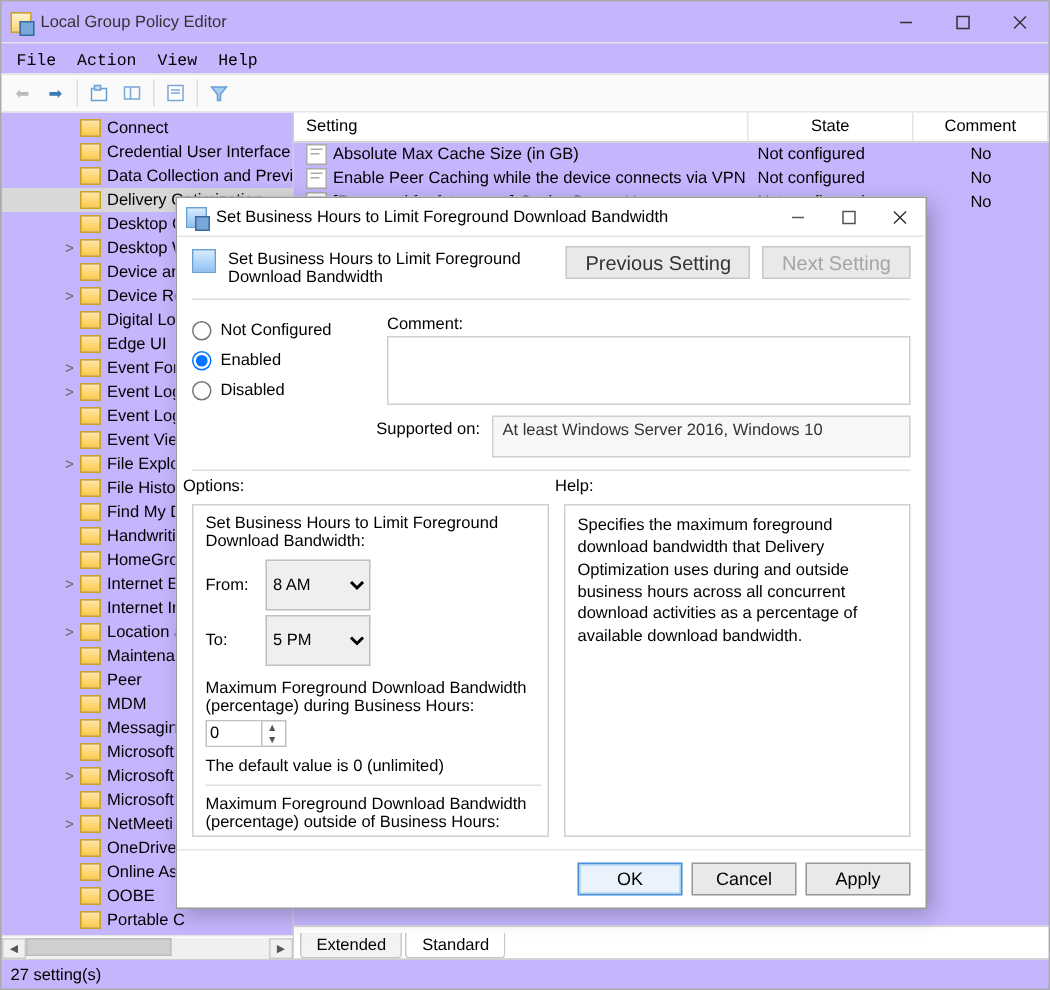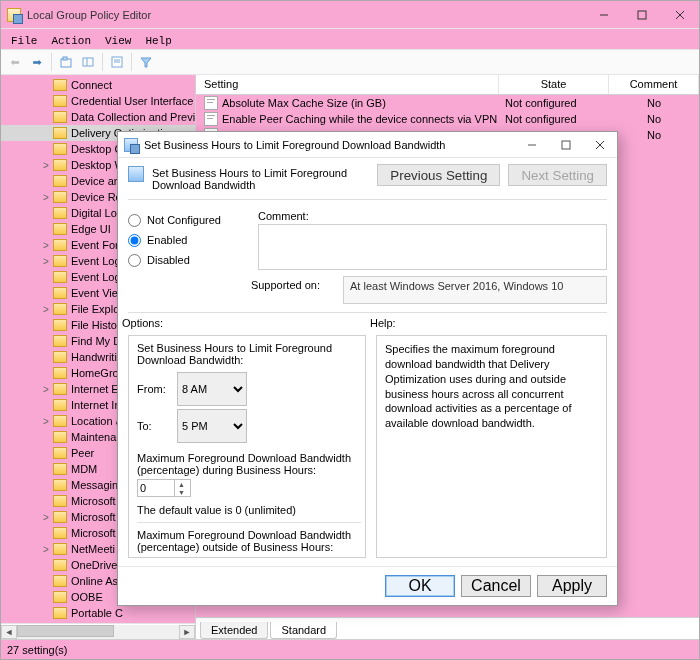--- a/index.html
+++ b/index.html
@@ -1,17 +1,17 @@
 <!DOCTYPE html>
 <html><head>
 <meta charset="utf-8">
 <style>
   * { box-sizing: border-box; }
   html, body { margin:0; padding:0; font-family: "Segoe UI", Tahoma, sans-serif; font-size:11px; color:#000; background:#fff; height:100%; }
-  .window { width:700px; height:660px; border:1px solid #aaa; display:flex; flex-direction:column; position:relative; background:#f9a8d4;}
+  .window { width:700px; height:660px; border:1px solid #aaa; display:flex; flex-direction:column; position:relative; background:#c4b5fd;}
   .titlebar { height:28px; display:flex; align-items:center; padding:0 0 0 6px; border-bottom:1px solid #e5e5e5;}
   .titlebar .title { flex:1; display:flex; align-items:center; gap:6px; color:#333;}
   .titlebar .winbtns { display:flex; }
   .winbtn { width:38px; height:28px; display:flex; align-items:center; justify-content:center; color:#333;}
   .menubar { height:20px; display:flex; align-items:flex-end; gap:2px; padding:0 4px; font-size:11px; color:#000;font-family:Liberation Mono, monospace;}
   .menubar span { padding:2px 6px; }
   .toolbar { height:26px; border-top:1px solid #e5e5e5; border-bottom:1px solid #e5e5e5; display:flex; align-items:center; gap:2px; padding:0 4px; background:#fafafa;}
   .tbtn { width:20px; height:20px; display:flex; align-items:center; justify-content:center; color:#3a7bb8; border:1px solid transparent;}
   .tbtn.disabled { color:#bbb;}
   .tsep { width:1px; height:18px; background:#ddd; margin:0 2px;}
@@ -57,38 +57,38 @@
   .navbtn { height:22px; padding:0 12px; background:#e9e9e9; border:1px solid #c8c8c8; color:#333;}
   .navbtn.disabled { color:#a5a5a5;}
   .dlg-sep { height:1px; background:#dedede; margin:2px 10px;}
   .dlg-mid { display:flex; padding:4px 10px 0 10px; gap:10px;}
   .radios { width:120px; padding-top:4px;}
   .radio { display:flex; align-items:center; gap:6px; height:20px;}
   .radio input { margin:0;}
   .comment-area { flex:1;}
   .lbl { display:inline-block; padding:4px 0 2px 0;}
   .tarea { width:100%; height:46px; border:1px solid #cfcfcf; background:#fff; resize:none; font-size:11px; padding:2px 4px; overflow-y:scroll;}
-  .supported-row { display:flex; padding:4px 10px 6px 10px; align-items:flex-start; gap:23px;}
+  .supported-row { display:flex; padding:4px 10px 6px 10px; align-items:flex-start; gap:8px;}
   .supported-row .lbl2 { width:192px; text-align:right; padding-top:3px;}
   .supported-box { flex:1; height:28px; border:1px solid #cfcfcf; background:#f7f7f7; padding:3px 6px; overflow-y:scroll; color:#333;}
   .opts-row { display:flex; padding:2px 4px;}
   .opts-row .ol { flex:0 0 238px;}
   .opts-row .oh { flex:1; padding-left:10px;}
   .panels { display:flex; padding:4px 10px 8px 10px; gap:10px; flex:1; min-height:0;}
   .opt-panel { flex:0 0 238px; border:1px solid #cfcfcf; padding:6px 4px 2px 8px; overflow-y:scroll; overflow-x:scroll; position:relative;}
   .opt-panel .row { margin:3px 0; display:flex; align-items:center; gap:6px;}
   .opt-panel select { font-size:11px; height:34px; width:70px; border:1px solid #c0c0c0;}
   .opt-panel .nbox { width:54px; height:18px; border:1px solid #c0c0c0; display:flex;}
   .opt-panel .nbox input { border:none; width:36px; font-size:11px; padding:0 2px;}
   .opt-panel .spin { width:14px; display:flex; flex-direction:column;}
   .opt-panel .spin div { flex:1; border-left:1px solid #c0c0c0; font-size:7px; display:flex; align-items:center; justify-content:center; color:#555;}
   .opt-panel hr { border:none; border-top:1px solid #e0e0e0; margin:6px 0;}
   .help-panel { flex:1; border:1px solid #cfcfcf; padding:6px 8px; overflow-y:scroll; overflow-x:scroll; line-height:1.35;}
   .dlg-btns { display:flex; justify-content:flex-end; gap:6px; padding:8px 10px; border-top:1px solid #e5e5e5;}
-  .dlg-btns button { width:70px; height:22px; border:1px solid #9a9a9a; background:#e9e9e9; font-size:16px;}
+  .dlg-btns button { width:70px; height:22px; border:1px solid #9a9a9a; background:#e9e9e9; font-size:12px;}
   .dlg-btns button.primary { border:1px solid #4a90d9; background:#eaf3fc; box-shadow:inset 0 0 0 1px #a6cdf2;}
   svg { display:block;}
   .appicon { width:14px; height:14px; background:linear-gradient(#fff3cf,#f5d678); border:1px solid #c9a227; position:relative;}
   .appicon::after{content:""; position:absolute; right:-3px; bottom:-3px; width:8px; height:8px; background:#7aa7d9; border:1px solid #376aa3;}
 </style>
 </head>
 <body>
 
 <div class="window">
   <div class="titlebar">

